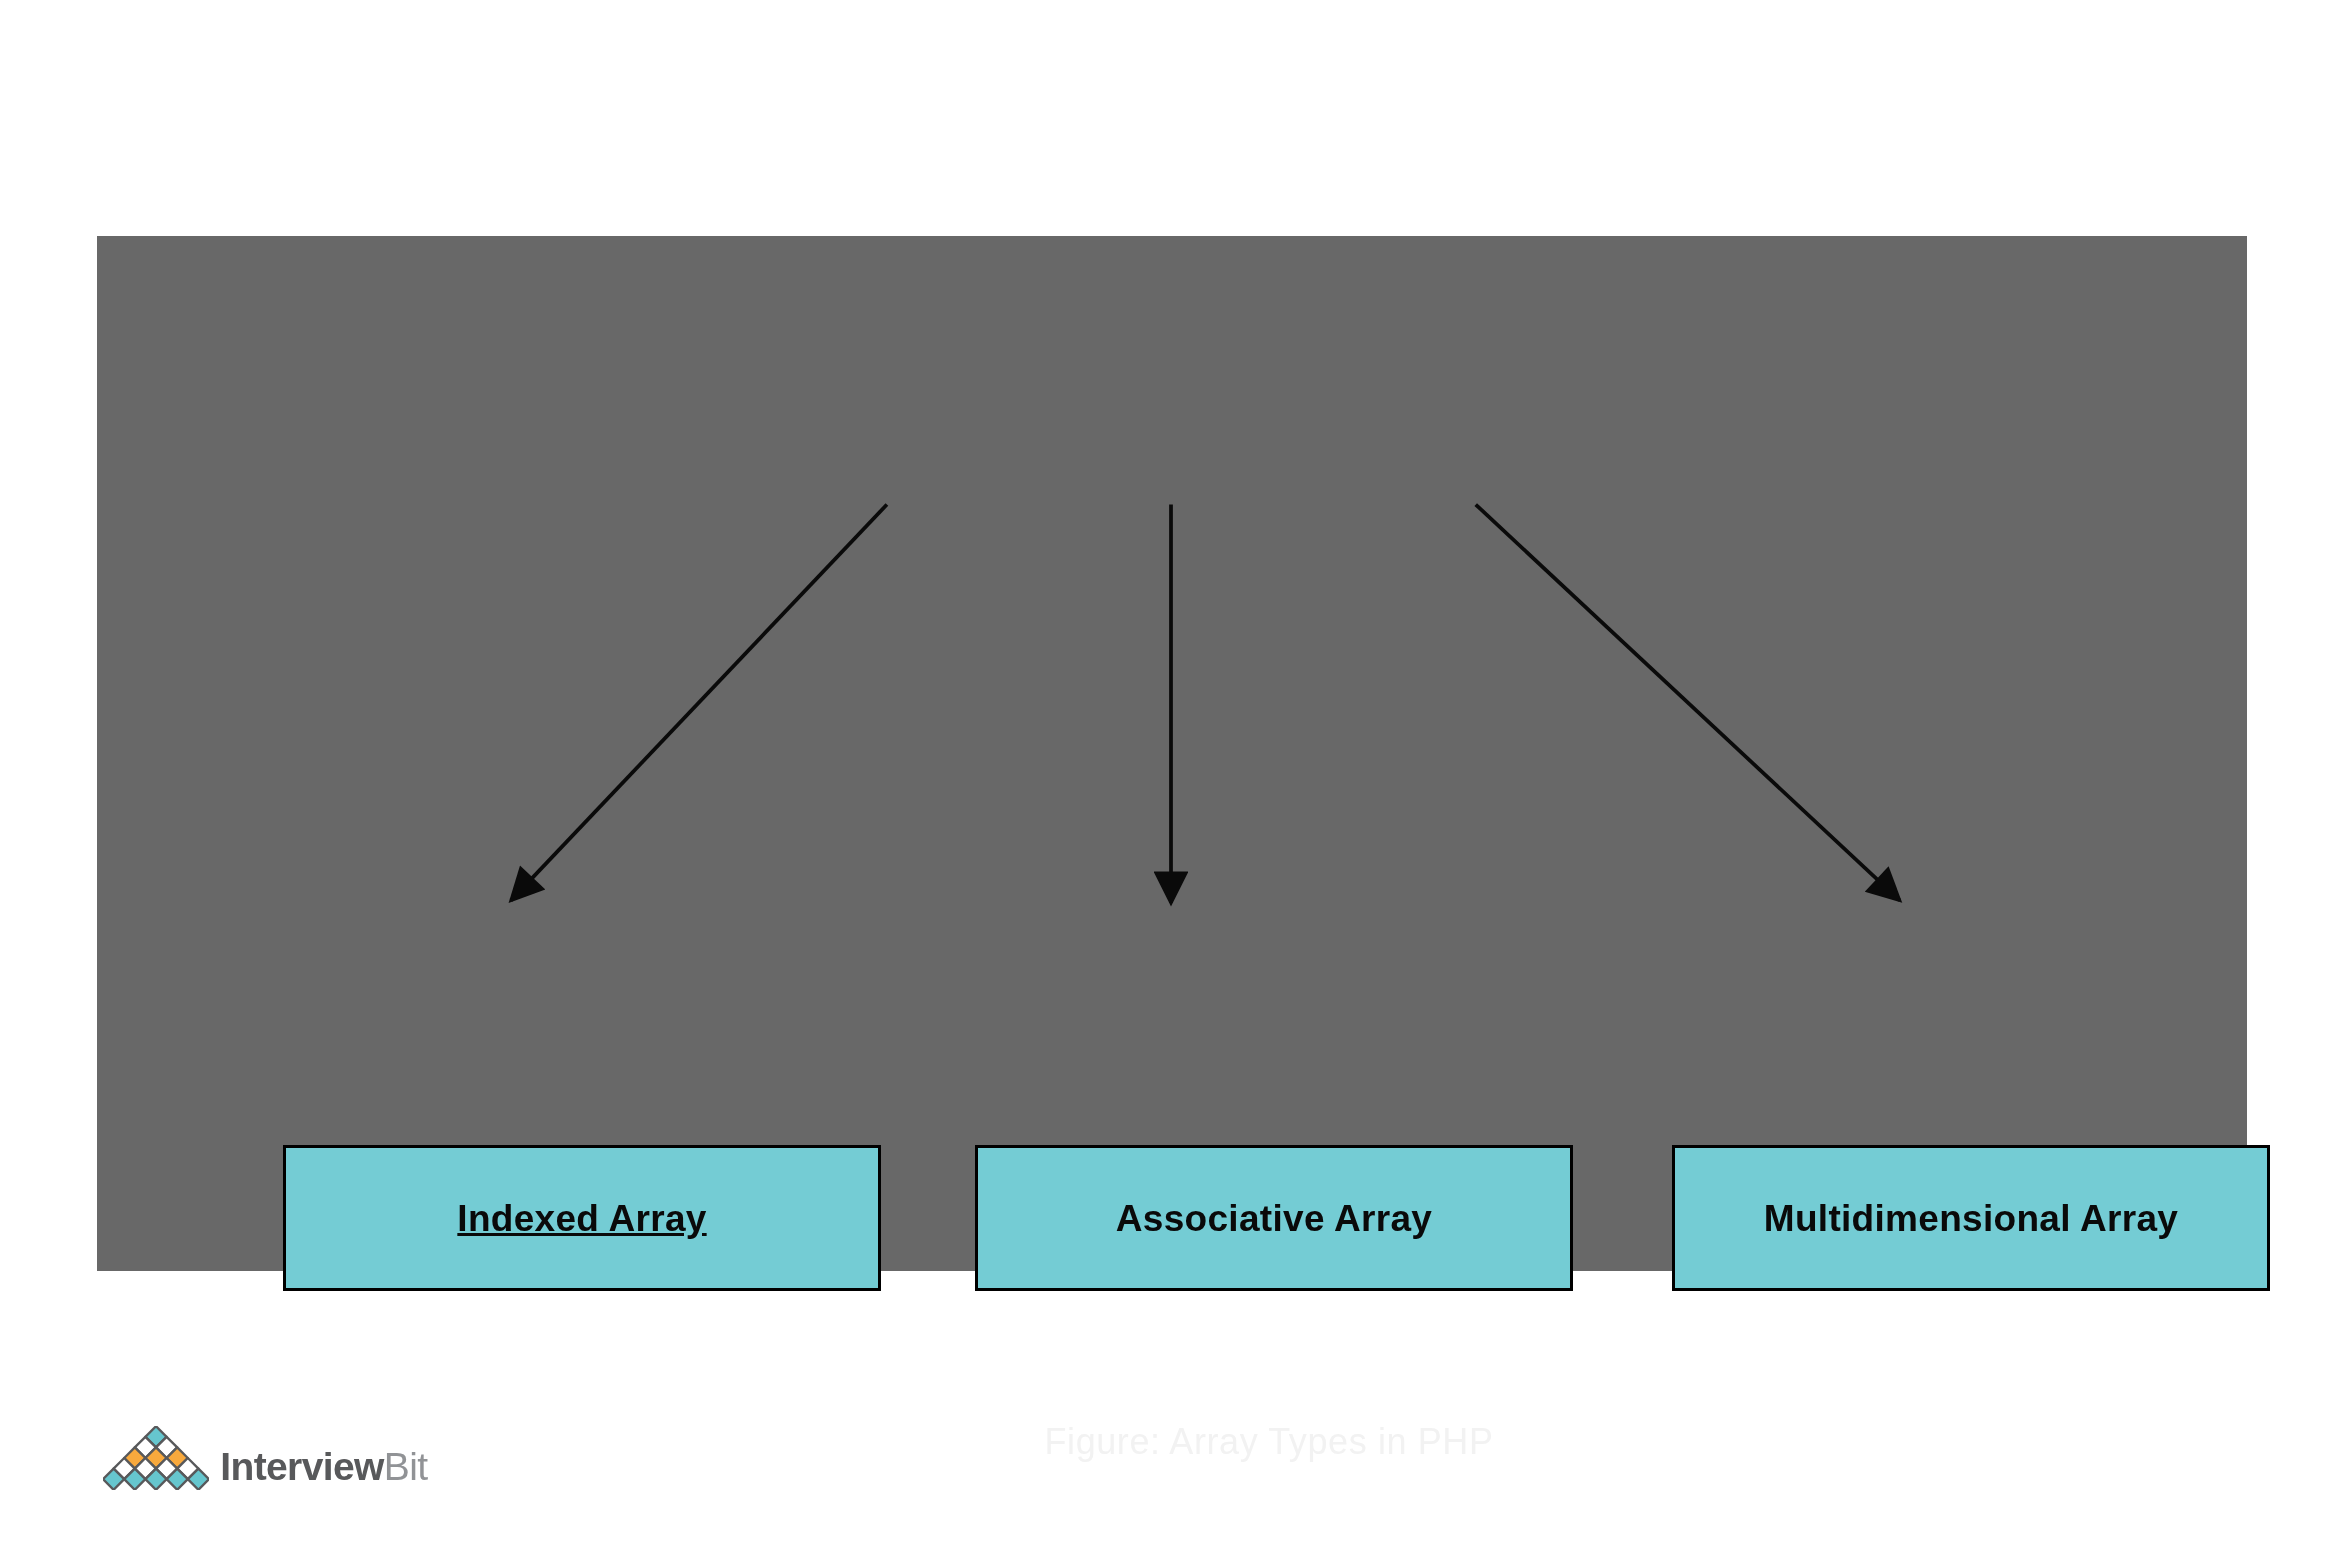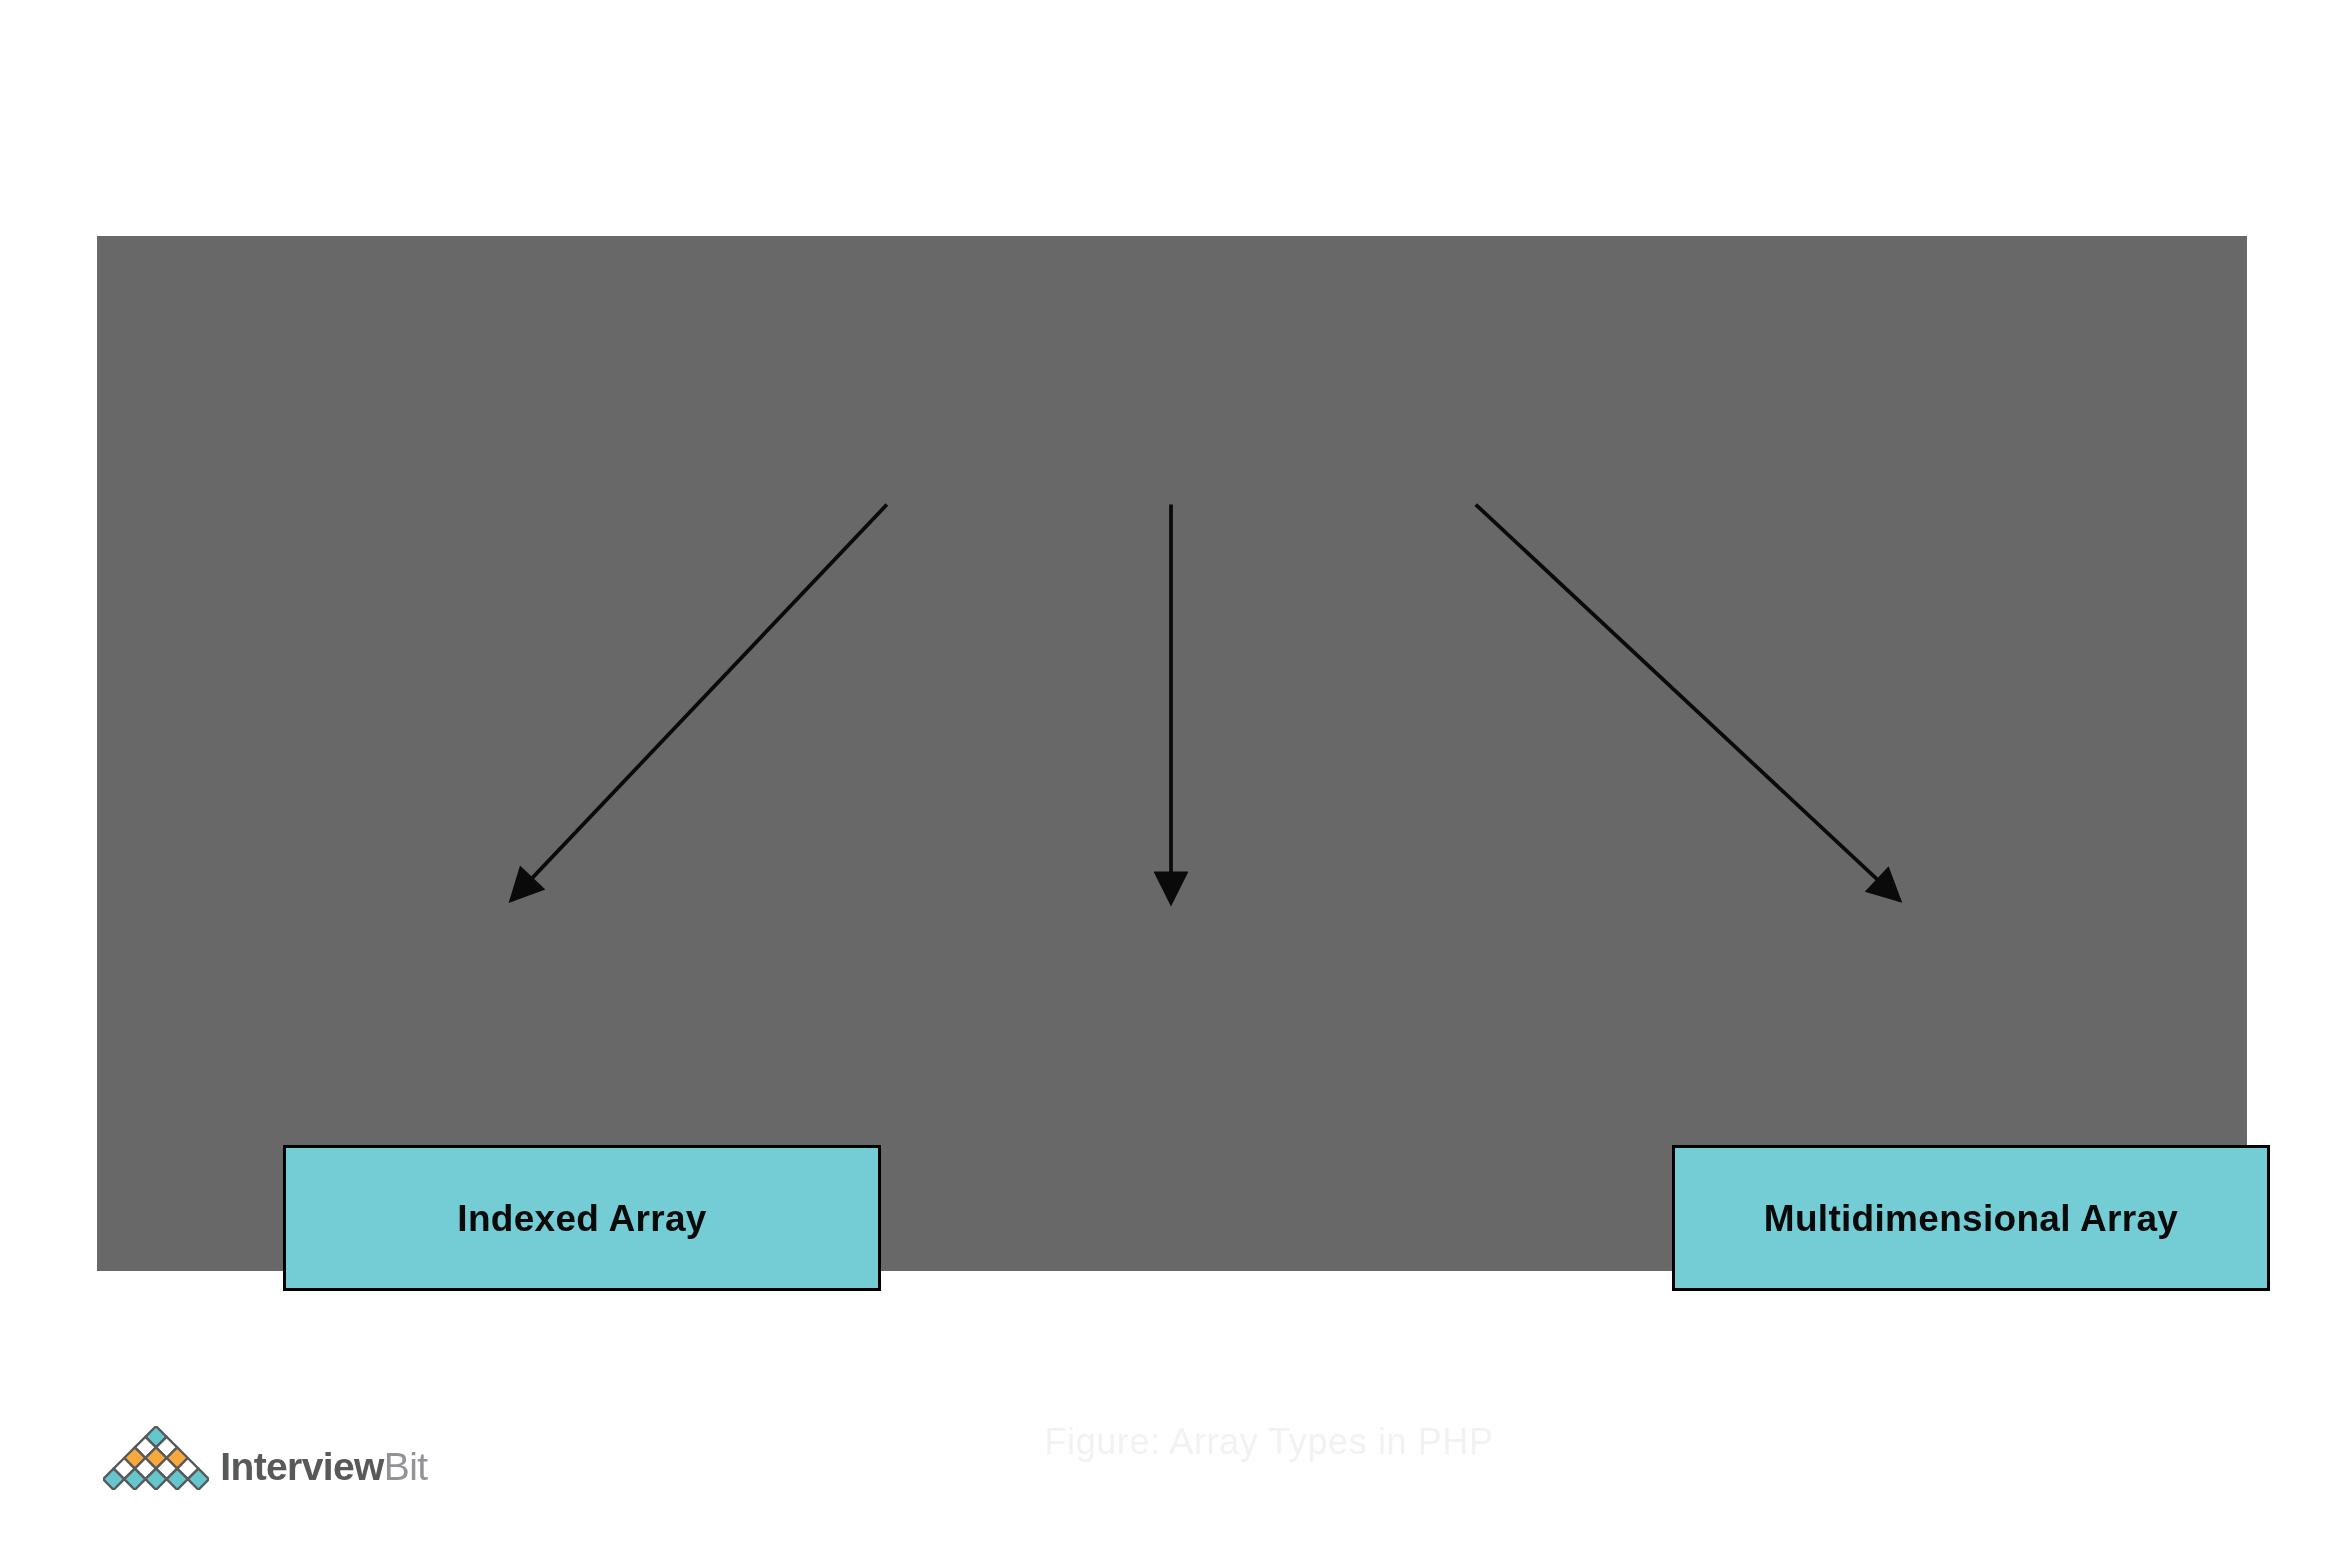--- a/index.html
+++ b/index.html
@@ -13,21 +13,21 @@
   }
   .node{
     position:absolute;box-sizing:border-box;
     background:var(--node_fill,#74ccd4);
     border:3.1px solid var(--node_border,#000);
     display:flex;align-items:center;justify-content:center;
     font-weight:bold;font-size:37px;letter-spacing:0.3px;
     color:var(--node_text,#000);line-height:1;text-align:center;
   }
   #node-root{left:778px;top:359px;width:786px;height:145px;}
-  #node-indexed{left:186px;top:909px;width:598px;height:146px;}
+  #node-indexed{left:186px;top:909px;width:598px;height:146px;text-decoration:underline;}
   #node-associative{left:878px;top:909px;width:598px;height:146px;}
   #node-multidimensional{left:1564px;top:909px;width:598px;height:146px;margin-left:11px;}
   .caption{
     position:absolute;left:97px;top:1185px;width:2150px;
     text-align:center;font-size:36px;letter-spacing:0.6px;
     color:var(--caption_text,#f2f2f2);
   }
   svg.arrows{position:absolute;left:0;top:0;width:2342px;height:1561px;pointer-events:none;}
   .arrow-line{stroke:var(--arrow,#000);stroke-width:6;fill:none;}
   .logo{position:absolute;left:103px;top:1426px;display:flex;align-items:flex-start;}
@@ -52,20 +52,21 @@
       </marker>
     </defs>
     <line class="arrow-line" x1="1420" y1="808" x2="818" y2="1442" marker-end="url(#arrowhead)"></line>
     <line class="arrow-line" x1="1875" y1="808" x2="1875" y2="1446" marker-end="url(#arrowhead)"></line>
     <line class="arrow-line" x1="2363" y1="808" x2="3042" y2="1442" marker-end="url(#arrowhead)"></line>
   </svg>
 
 
   <div class="node" id="node-indexed">Indexed Array</div>
 
+  <div class="node" id="node-associative">Associative Array</div>
 
   <div class="node" id="node-multidimensional">Multidimensional Array</div>
 
   <div class="caption">Figure: Array Types in PHP</div>
 </div>
 
 <div class="logo">
   <svg class="logo-pyramid" viewBox="0 0 270 162">
 
     <polygon class="pyr" points="135,0 162,27 135,54 108,27" fill="var(--logo_teal)"></polygon>

